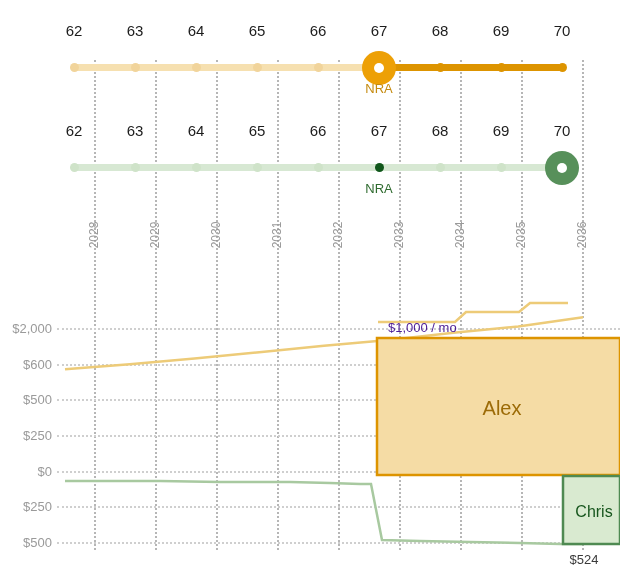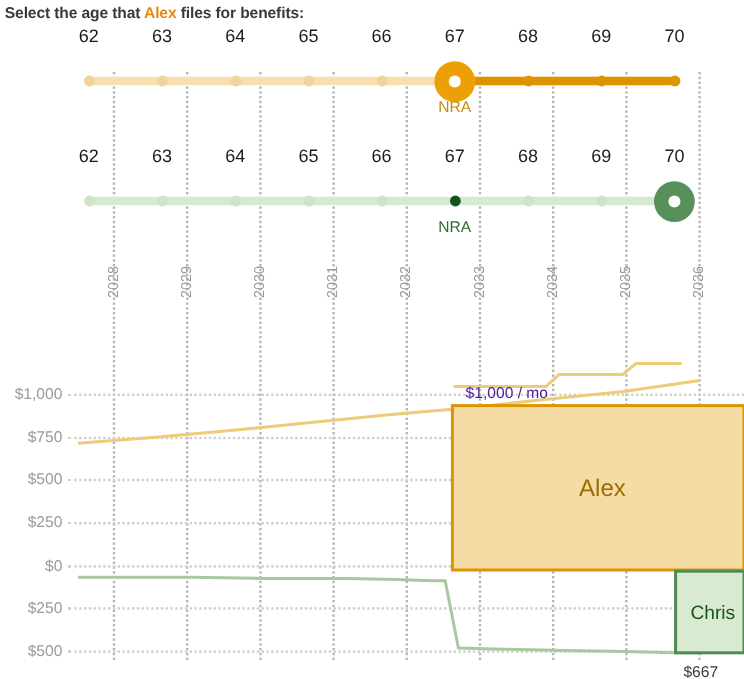--- a/index.html
+++ b/index.html
@@ -97,23 +97,20 @@
       <div class="vline" style="left: 155px; top: 60px; height: 490px;"></div>
       <div class="vline" style="left: 216px; top: 60px; height: 490px;"></div>
       <div class="vline" style="left: 277px; top: 60px; height: 490px;"></div>
       <div class="vline" style="left: 338px; top: 60px; height: 490px;"></div>
       <div class="vline" style="left: 399px; top: 60px; height: 490px;"></div>
       <div class="vline" style="left: 460px; top: 60px; height: 490px;"></div>
       <div class="vline" style="left: 521px; top: 60px; height: 490px;"></div>
       <div class="vline" style="left: 582px; top: 60px; height: 490px;"></div>
     </div>
 
-  <div class="prompt" style="left:4px;top:3px;">
-    <span>Select the age that </span><span class="who-alex">Alex</span><span> files for benefits:</span>
-  </div>
 
   <div class="slider" id="slider-alex" style="top:45px;">
       <div class="track alex-light" style="left: 74px; width: 488px;"></div>
       <div class="track alex-dark" style="left: 379px; width: 183px;"></div>
       <div class="agelabel" style="left: 74px;">62</div>
       <div class="dot alex-light" style="left: 74px;"></div>
       <div class="agelabel" style="left: 135px;">63</div>
       <div class="dot alex-light" style="left: 135px;"></div>
       <div class="agelabel" style="left: 196px;">64</div>
       <div class="dot alex-light" style="left: 196px;"></div>
@@ -167,39 +164,39 @@
       <div class="yearlab" style="left: 277px; top: 235px;">2031</div>
       <div class="yearlab" style="left: 338px; top: 235px;">2032</div>
       <div class="yearlab" style="left: 399px; top: 235px;">2033</div>
       <div class="yearlab" style="left: 460px; top: 235px;">2034</div>
       <div class="yearlab" style="left: 521px; top: 235px;">2035</div>
       <div class="yearlab" style="left: 582px; top: 235px;">2036</div>
     </div>
 
   <div id="chart">
       <div class="hline" style="left: 57px; width: 563px; top: 327.857px;"></div>
-      <div class="ylabel" style="left: 6px; width: 46px; text-align: right; top: 327.857px;">$1,000</div>
+      <div class="ylabel" style="left: 6px; width: 46px; text-align: right; top: 327.857px;">$2,000</div>
       <div class="hline" style="left: 57px; width: 563px; top: 363.571px;"></div>
-      <div class="ylabel" style="left: 6px; width: 46px; text-align: right; top: 363.571px;">$750</div>
+      <div class="ylabel" style="left: 6px; width: 46px; text-align: right; top: 363.571px;">$600</div>
       <div class="hline" style="left: 57px; width: 563px; top: 399.286px;"></div>
       <div class="ylabel" style="left: 6px; width: 46px; text-align: right; top: 399.286px;">$500</div>
       <div class="hline" style="left: 57px; width: 563px; top: 435px;"></div>
       <div class="ylabel" style="left: 6px; width: 46px; text-align: right; top: 435px;">$250</div>
       <div class="hline" style="left: 57px; width: 563px; top: 470.714px;"></div>
       <div class="ylabel" style="left: 6px; width: 46px; text-align: right; top: 470.714px;">$0</div>
       <div class="hline" style="left: 57px; width: 563px; top: 506.429px;"></div>
       <div class="ylabel" style="left: 6px; width: 46px; text-align: right; top: 506.429px;">$250</div>
       <div class="hline" style="left: 57px; width: 563px; top: 542.143px;"></div>
       <div class="ylabel" style="left: 6px; width: 46px; text-align: right; top: 542.143px;">$500</div>
       <svg class="chartsvg" width="620" height="566">
         <polyline points="65,369.2857142857143 129.75,364.2857142857143 194.5,358.57142857142856 259.25,352.1428571428571 324,345.7142857142857 388.75,340 453.5,332.85714285714283 518.25,326.42857142857144 583,317.14285714285717" fill="none" stroke="#edcb78" stroke-width="2.5"></polyline>
         <polyline points="378,322 455,322 466,312 519,312 530,303 568,303" fill="none" stroke="#edcb78" stroke-width="2.5"></polyline>
         <polyline points="65,481 100,481 160,481 220,482 290,482 330,483 360,484 371,484 382,540 420,541 470,542 520,543 560,544 583,544" fill="none" stroke="#a8c9a0" stroke-width="2.5"></polyline>
         <rect x="377" y="338" width="243" height="137" fill="#f5dca5" stroke="#dd9400" stroke-width="2.5"></rect>
         <rect x="563" y="476" width="57" height="68" fill="#d9ead0" stroke="#4f8a52" stroke-width="2.5"></rect>
       </svg>
       <div class="annot alexrate" style="left: 388px; top: 320px;">$1,000 / mo</div>
       <div class="boxlabel alex" style="left: 502px; top: 408px;">Alex</div>
       <div class="boxlabel chris" style="left: 594px; top: 512px; font-size: 16px;">Chris</div>
-      <div class="annot chrisrate" style="left: 584px; top: 552px;">$667</div>
+      <div class="annot chrisrate" style="left: 584px; top: 552px;">$524</div>
     </div>
 
 </div>
 
 </body></html>

